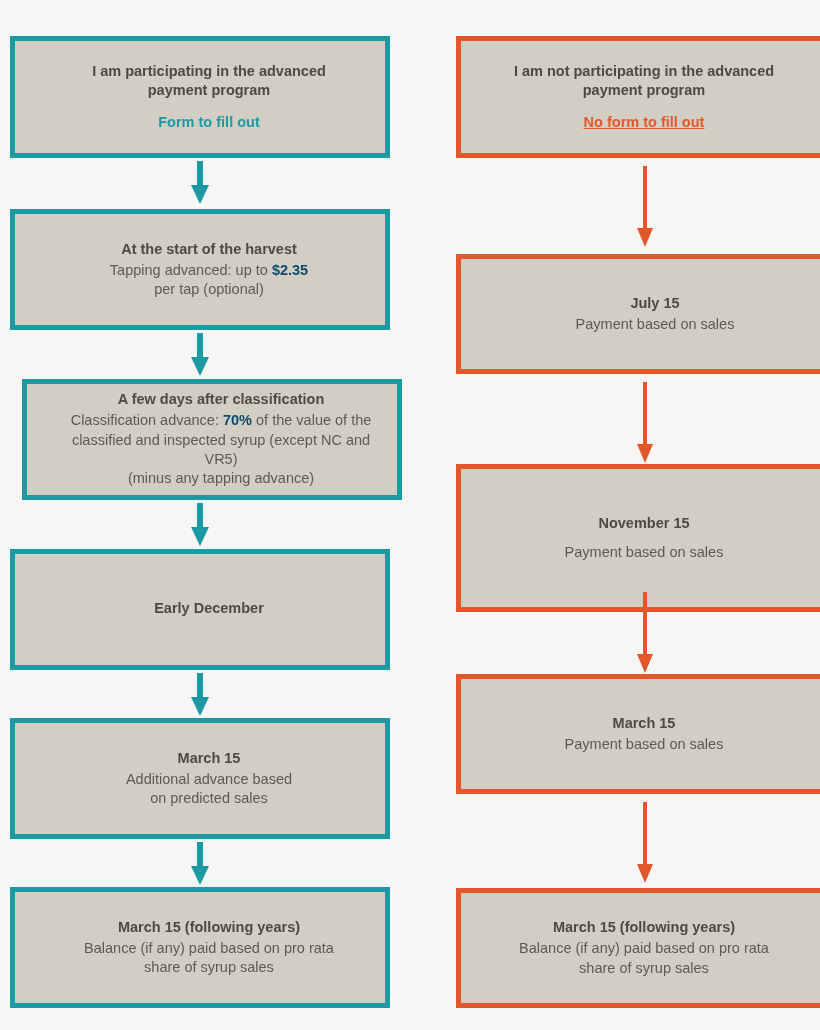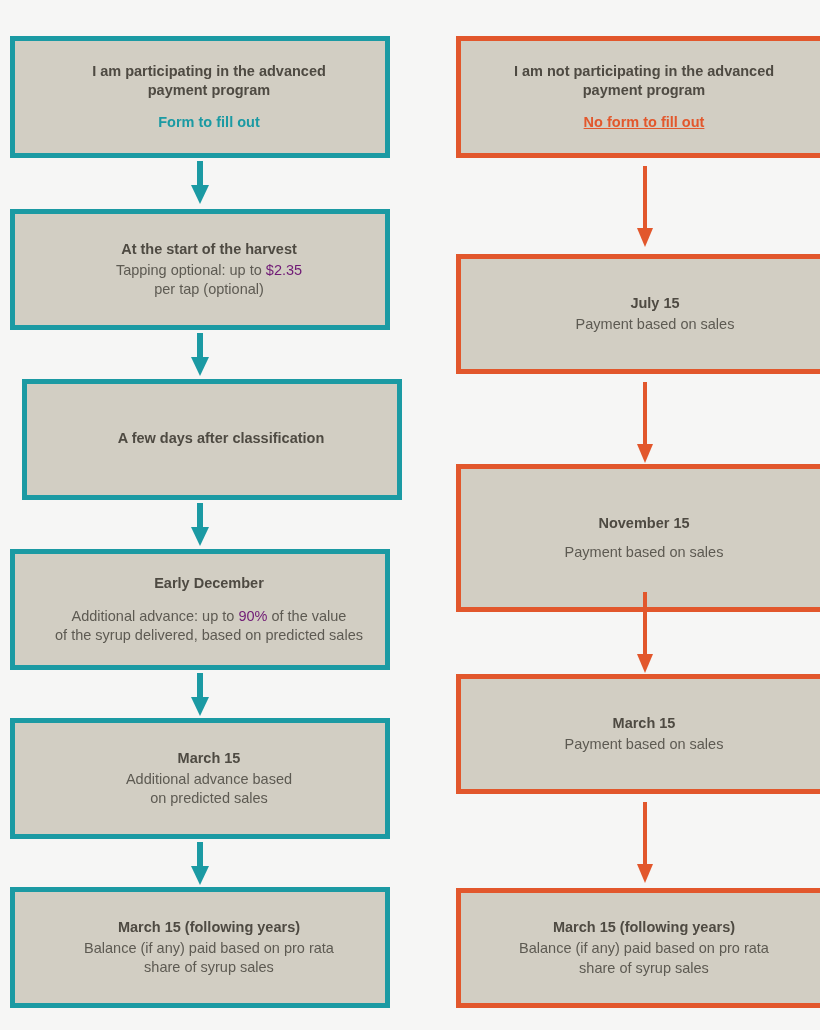--- a/index.html
+++ b/index.html
@@ -47,21 +47,21 @@
     color: #4e4a42;
     line-height: 1.32;
     margin: 0 0 2px 0;
   }
   .node-body {
     font-size: 14.5px;
     color: #5d5a52;
     line-height: 1.34;
     margin: 0;
   }
-  .node-body b { color: #701a75; font-weight: normal; }
+  .node-body b { color: #0c4a6e; font-weight: bold; }
 
   .node-link {
     margin-top: 11px;
     font-size: 14.5px;
     font-weight: bold;
     line-height: 1.3;
   }
   .node-link.teal-link   { color: #1b9aa3; }
   .node-link.orange-link { color: #e2572c; text-decoration: underline; }
 
@@ -90,49 +90,50 @@
     <span class="arrow" style="left:181px; top:161px;">
       <svg width="18" height="44" viewBox="0 0 18 44" xmlns="http://www.w3.org/2000/svg">
         <rect x="6" y="0" width="6" height="26" fill="#1b9aa3"></rect>
         <polygon points="0,24 18,24 9,43" fill="#1b9aa3"></polygon>
       </svg>
     </span>
 
     <div class="node teal" style="left:0; top:209px; width:380px; height:121px;">
       <div class="node-title">At the start of the harvest</div>
       <div class="node-body">
-        <span>Tapping optional: up to </span><b>$2.35</b><br>
+        <span>Tapping advanced: up to </span><b>$2.35</b><br>
         <span>per tap (optional)</span>
       </div>
     </div>
 
     <span class="arrow" style="left:181px; top:333px;">
       <svg width="18" height="44" viewBox="0 0 18 44" xmlns="http://www.w3.org/2000/svg">
         <rect x="6" y="0" width="6" height="26" fill="#1b9aa3"></rect>
         <polygon points="0,24 18,24 9,43" fill="#1b9aa3"></polygon>
       </svg>
     </span>
 
     <div class="node teal" style="left:0; top:379px; width:380px; height:121px;margin-left:12px;">
       <div class="node-title">A few days after classification</div>
+      <div class="node-body">
+        <span>Classification advance: </span><b>70%</b><span> of the value of the</span><br>
+        <span>classified and inspected syrup (except NC and VR5)</span><br>
+        <span>(minus any tapping advance)</span>
+      </div>
     </div>
 
     <span class="arrow" style="left:181px; top:503px;">
       <svg width="18" height="44" viewBox="0 0 18 44" xmlns="http://www.w3.org/2000/svg">
         <rect x="6" y="0" width="6" height="26" fill="#1b9aa3"></rect>
         <polygon points="0,24 18,24 9,43" fill="#1b9aa3"></polygon>
       </svg>
     </span>
 
     <div class="node teal" style="left:0; top:549px; width:380px; height:121px;gap:12px;">
       <div class="node-title">Early December</div>
-      <div class="node-body">
-        <span>Additional advance: up to </span><b>90%</b><span> of the value</span><br>
-        <span>of the syrup delivered, based on predicted sales</span>
-      </div>
     </div>
 
     <span class="arrow" style="left:181px; top:673px;">
       <svg width="18" height="44" viewBox="0 0 18 44" xmlns="http://www.w3.org/2000/svg">
         <rect x="6" y="0" width="6" height="26" fill="#1b9aa3"></rect>
         <polygon points="0,24 18,24 9,43" fill="#1b9aa3"></polygon>
       </svg>
     </span>
 
     <div class="node teal" style="left:0; top:718px; width:380px; height:121px;">

